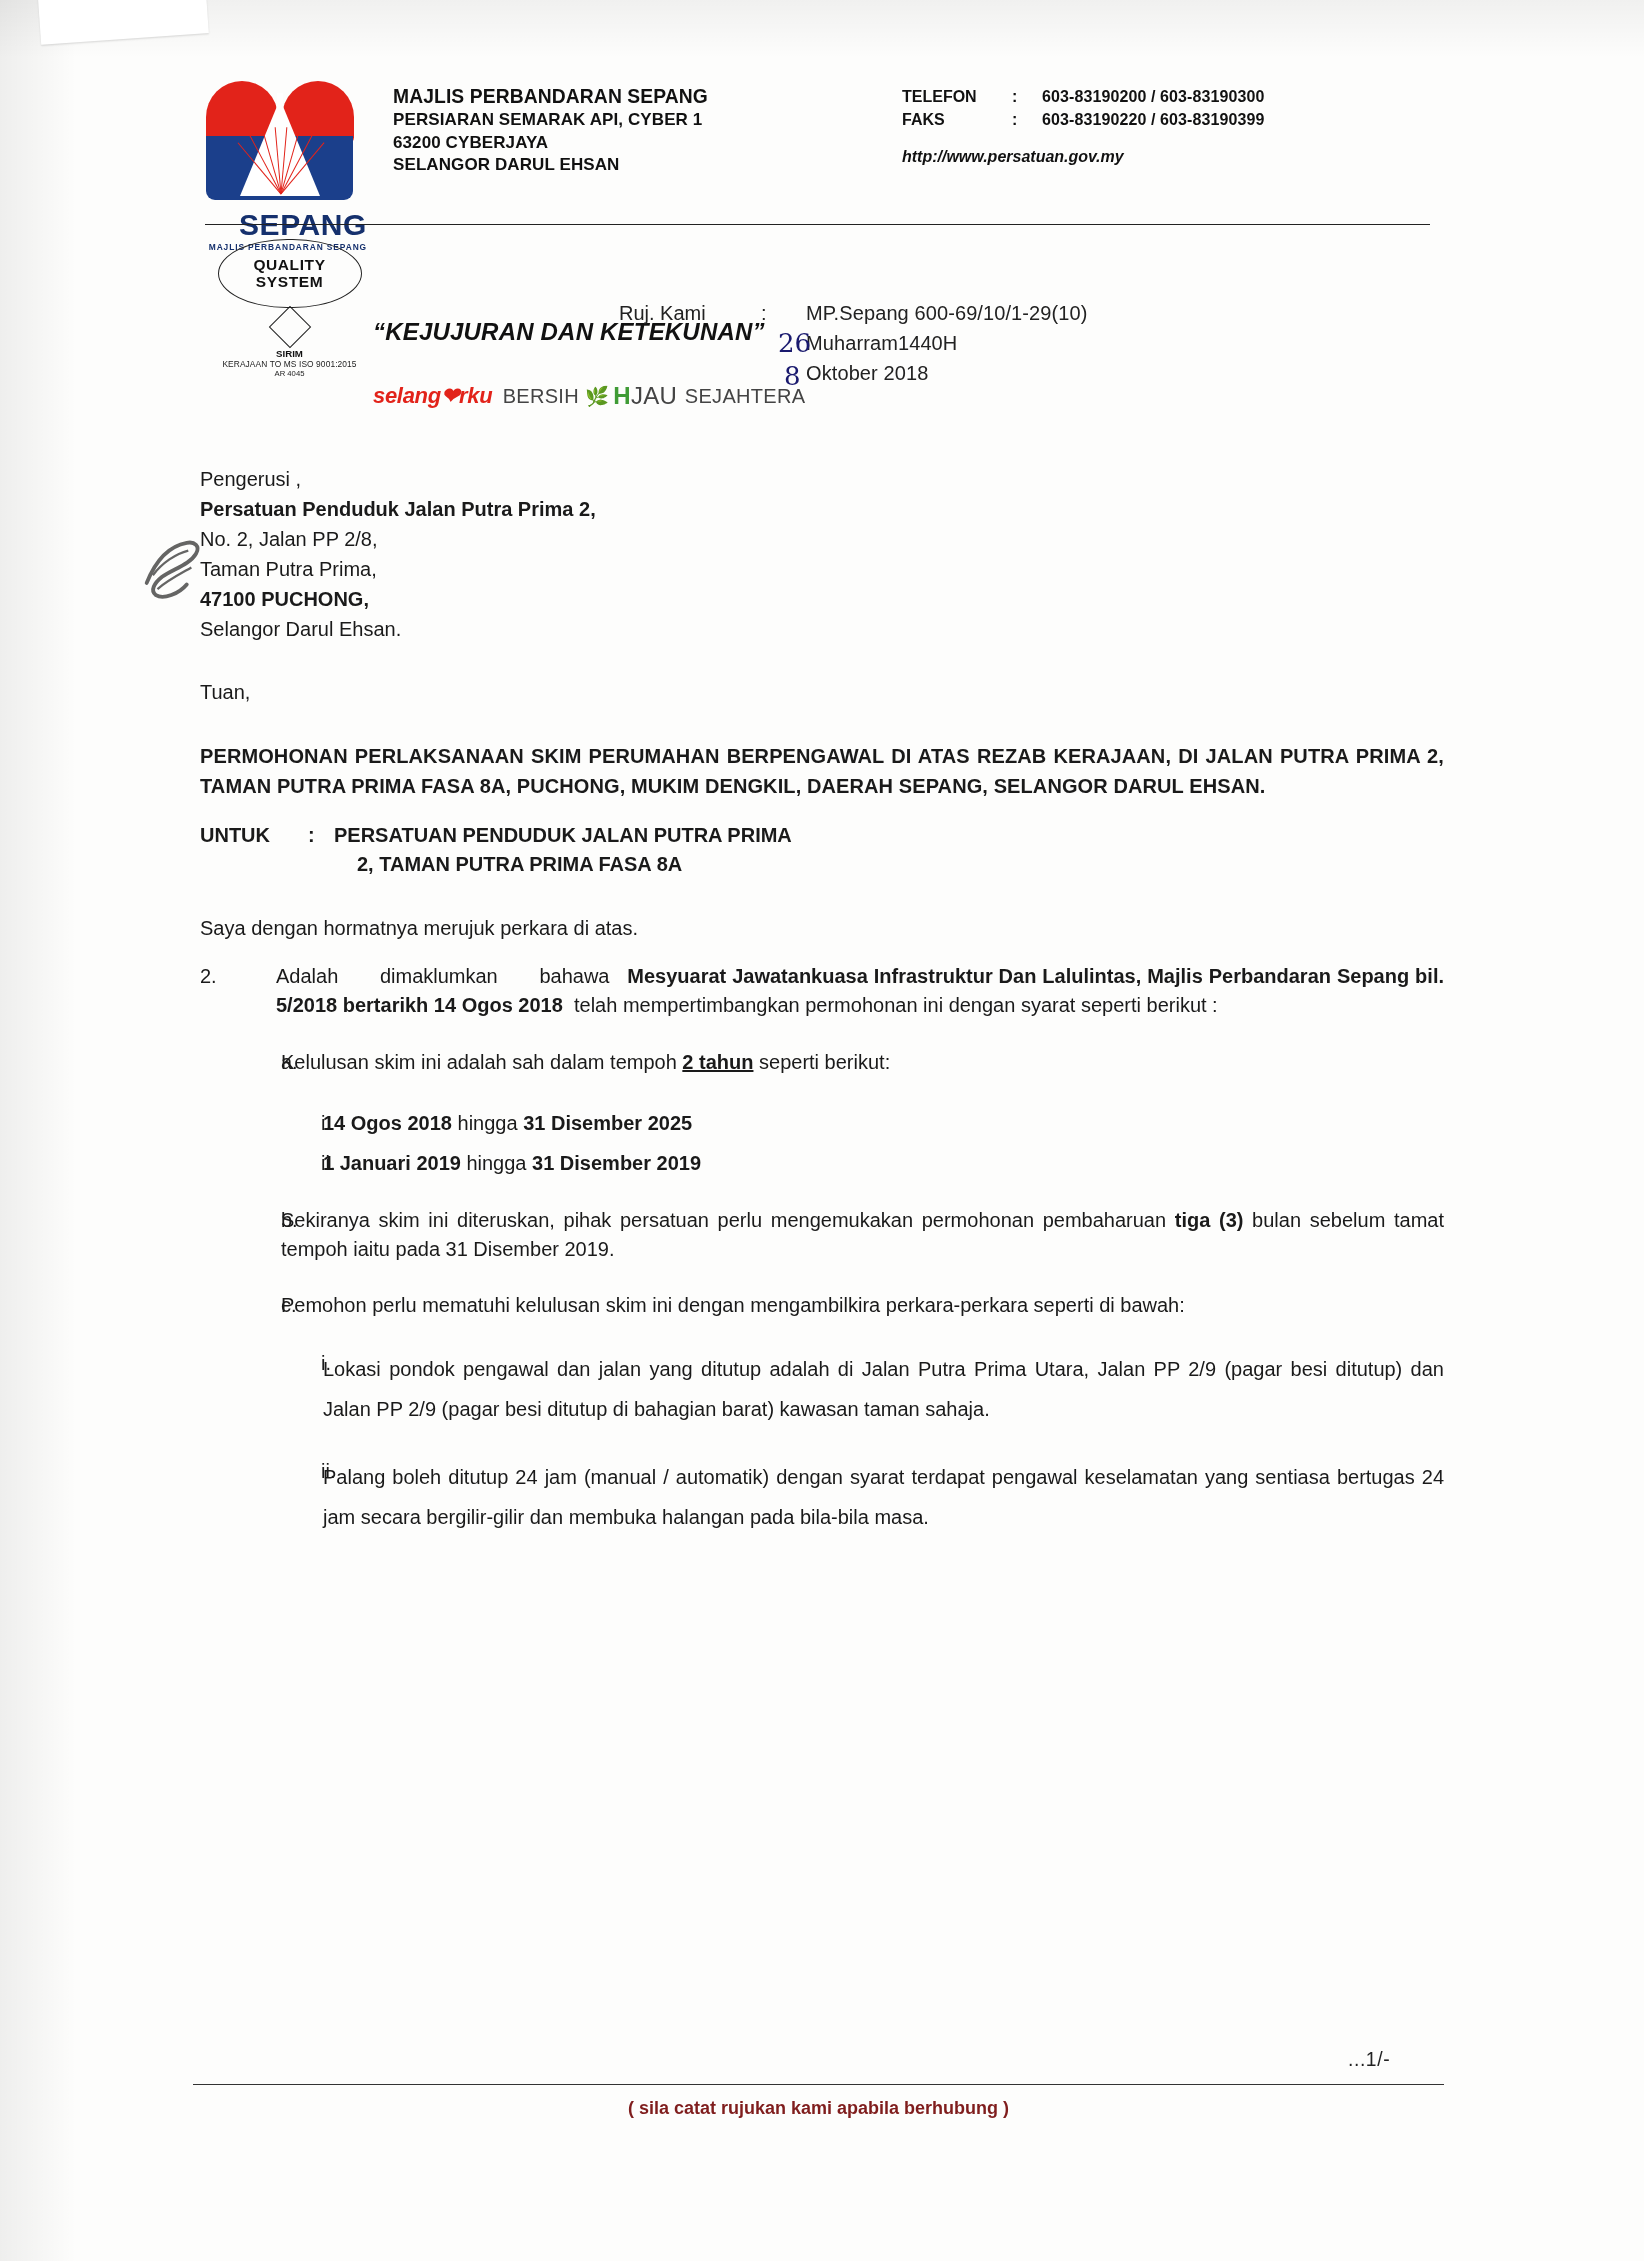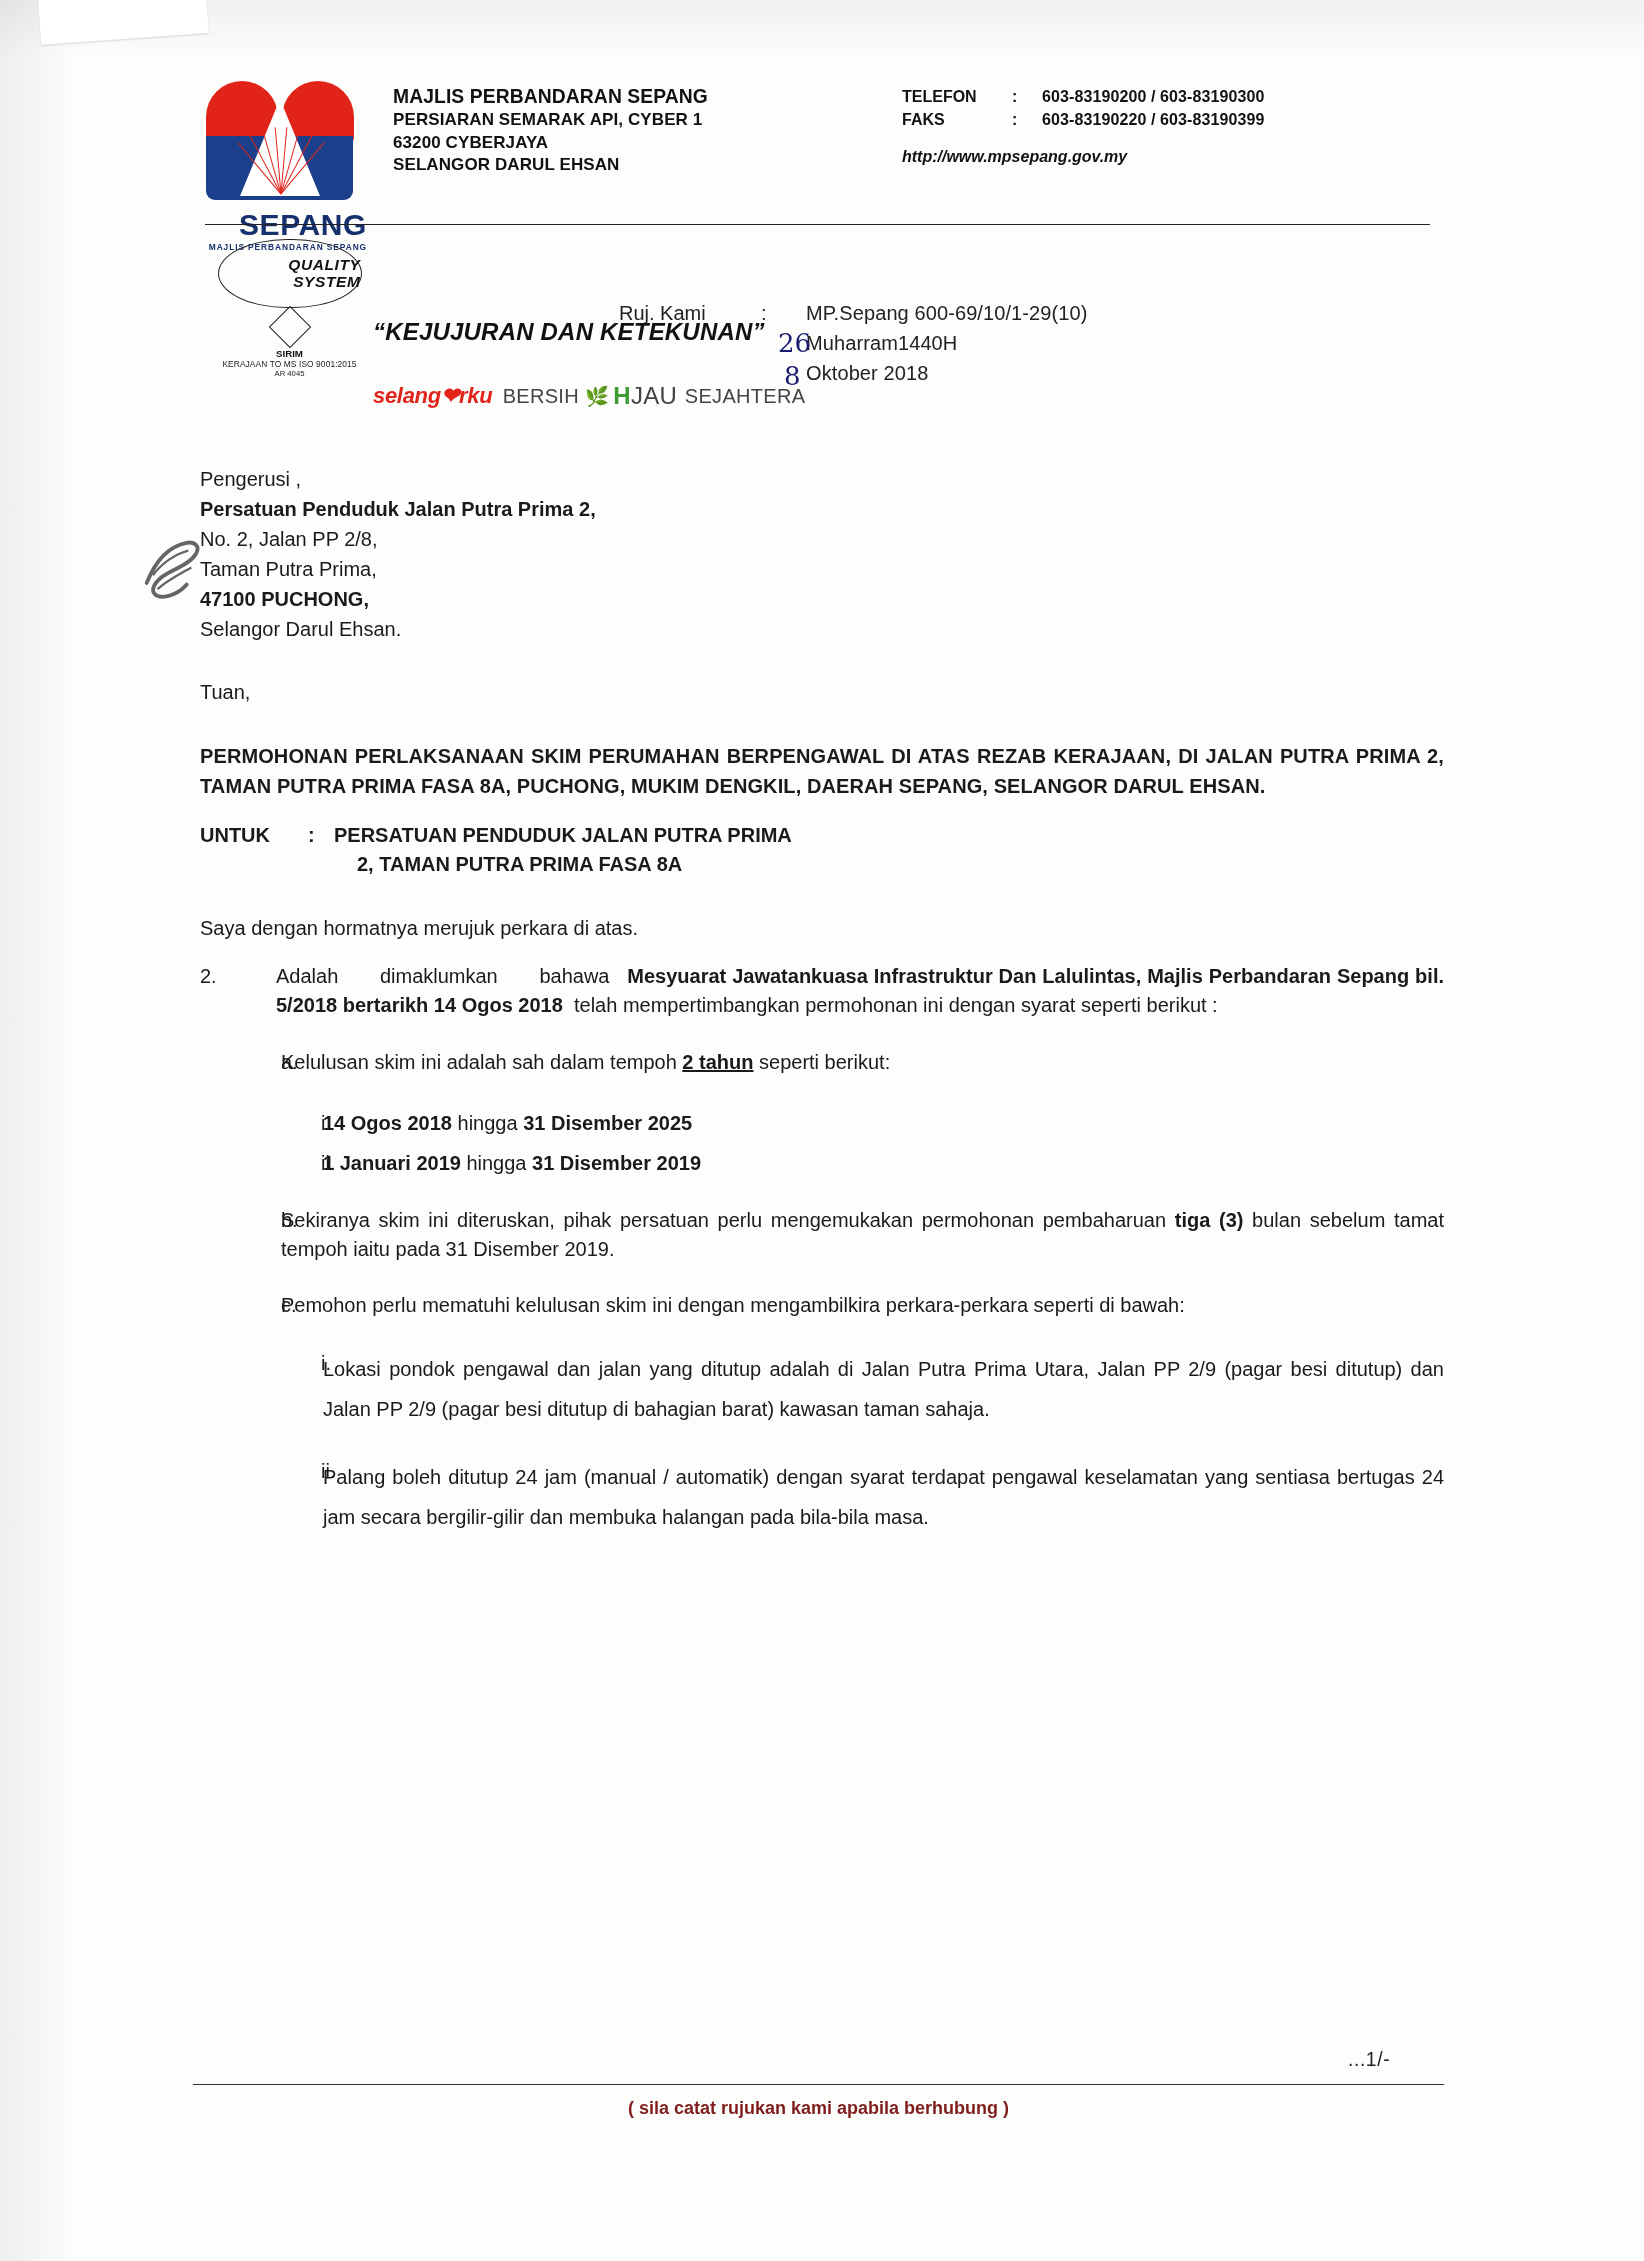--- a/index.html
+++ b/index.html
@@ -196,24 +196,23 @@
     text-align: center;
   }
   .quality-badge {
     width: 142px;
     height: 67px;
     margin: 0 auto;
     border: 1.9px solid #222;
     border-radius: 50%/52%;
     display: flex;
     flex-direction: column;
-    align-items: flex-end;
+    align-items: center;
     justify-content: center;
     line-height: 1.05;
-    font-style: italic;
   }
   .quality-badge span {
     font-size: 15.5px;
     font-weight: bold;
     letter-spacing: 0.6px;
     color: #111;
   }
   .quality-diamond {
     width: 28px;
     height: 28px;
@@ -466,21 +465,21 @@
       <div class="contact-row">
         <div class="contact-label">TELEFON</div>
         <div class="contact-colon">:</div>
         <div class="contact-val">603-83190200 / 603-83190300</div>
       </div>
       <div class="contact-row">
         <div class="contact-label">FAKS</div>
         <div class="contact-colon">:</div>
         <div class="contact-val">603-83190220 / 603-83190399</div>
       </div>
-      <div class="contact-url">http://www.mpsepang.gov.my</div>
+      <div class="contact-url">http://www.persatuan.gov.my</div>
     </div>
 
   </div>
 
   <div class="header-rule"></div>
 
   <div class="quality">
     <div class="quality-badge">
       <span>QUALITY</span>
       <span>SYSTEM</span>

